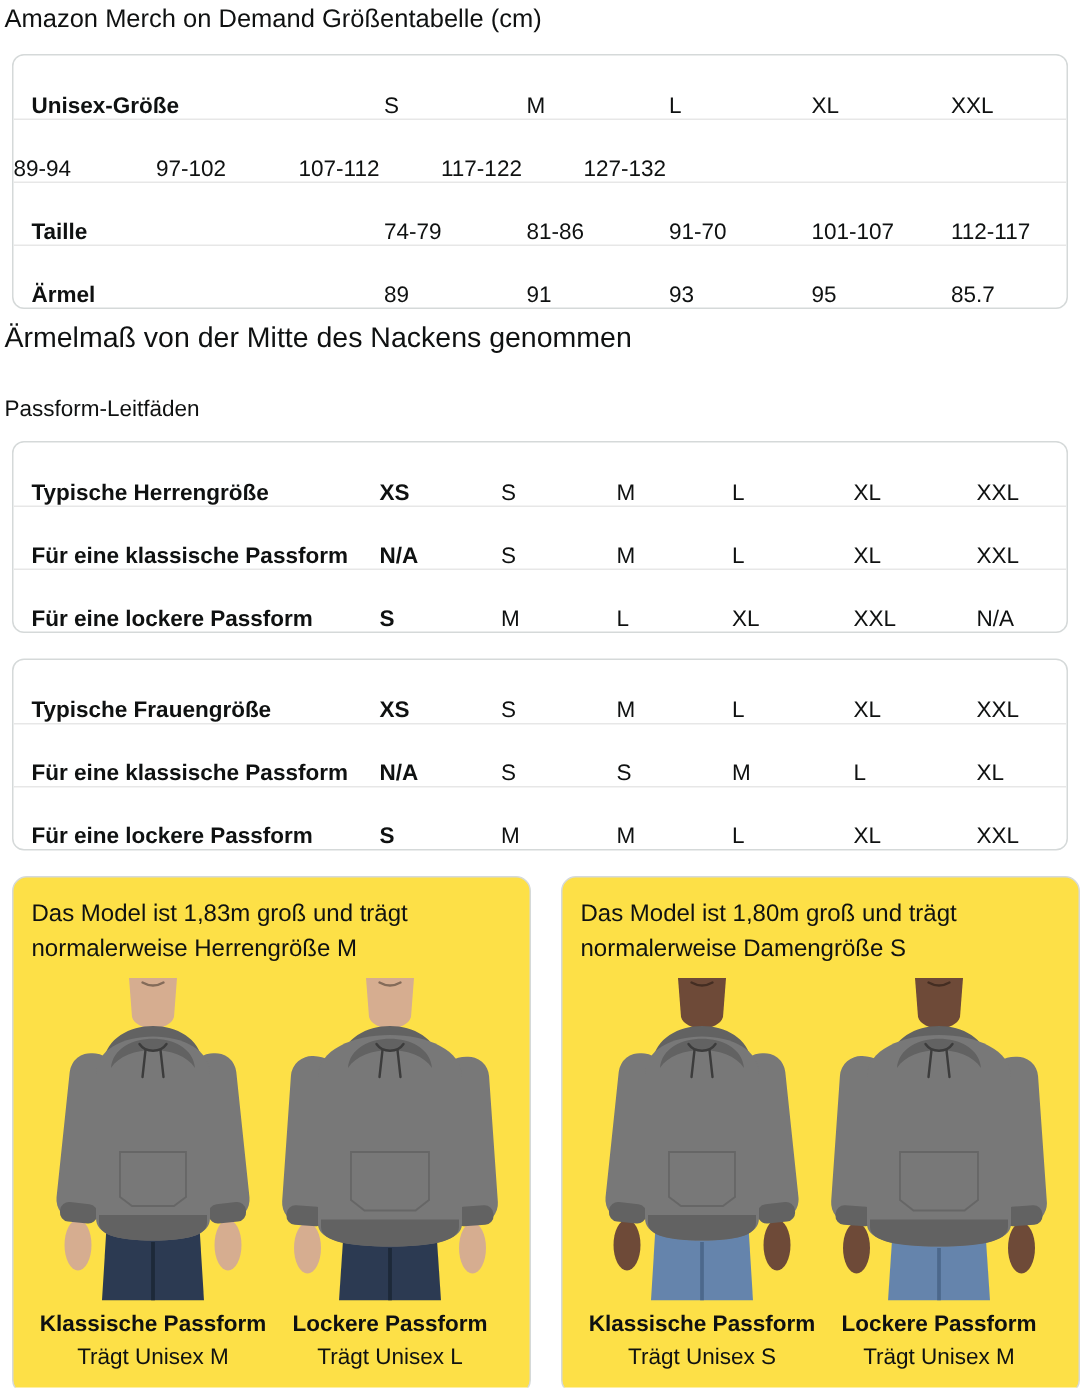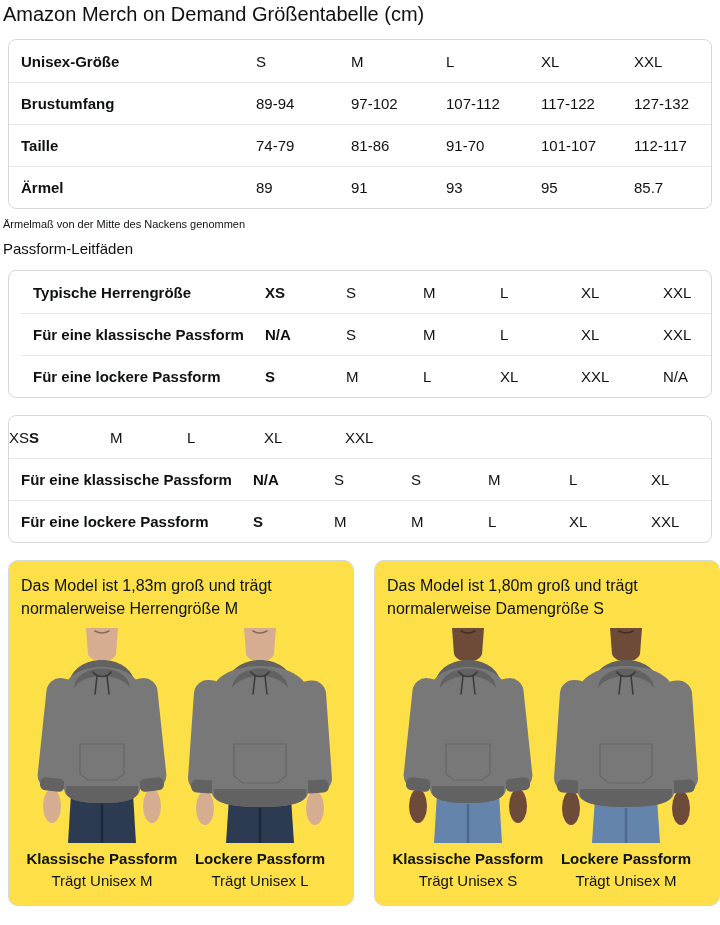--- a/index.html
+++ b/index.html
@@ -20,34 +20,34 @@
   html,body{margin:0;padding:0;}
   body{
     width:720px;height:925px;background:#fff;
     font-family:"Liberation Sans","DejaVu Sans",sans-serif;
     color:var(--text,#0f1111);
     overflow:hidden;
   }
   .page{padding:2px 8px 0 8px;}
 
   .page-title{
-    font-size:20px;font-weight:400;margin:0 0 0 -5px;
+    font-size:17px;font-weight:400;margin:0 0 0 -5px;
     padding:1px 0 0 0;color:var(--text);
   }
   .page-title, .footnote, .section-heading{padding-left:0;margin-left:-5px;}
 
   .size-card{
     border:1px solid var(--card-border,#d5d9d9);
     border-radius:8px;
     margin-top:13px;
     overflow:hidden;
     background:#fff;
   }
   .trow{
-    display:flex;align-items:center;height:42px;
+    display:flex;align-items:flex-end;height:42px;
   }
   .trow + .trow{border-top:1px solid var(--row-divider,#e7e7e7);}
   .tlabel{
     flex:0 0 247px;padding-left:12px;
     font-size:15px;font-weight:700;color:var(--text);
     white-space:nowrap;
   }
   .tcell{font-size:15px;font-weight:400;color:var(--text);white-space:nowrap;}
   
   .cols5 .tcell{flex:0 0 95px;}
@@ -56,26 +56,26 @@
   
   .cols6 .tlabel{flex:0 0 244px;}
   .cols6 .tcell:nth-child(2){flex:0 0 81px;font-weight:bold;}
   .cols6 .tcell:nth-child(3){flex:0 0 77px;}
   .cols6 .tcell:nth-child(4){flex:0 0 77px;}
   .cols6 .tcell:nth-child(5){flex:0 0 81px;}
   .cols6 .tcell:nth-child(6){flex:0 0 82px;}
   .cols6 .tcell:last-child{flex:1;}
 
   .footnote{
-    font-size:11px;font-weight:400;margin-top:9px;color:var(--text);
+    font-size:19px;font-weight:400;margin-top:9px;color:var(--text);
   }
   .section-heading{
-    font-size:15px;font-weight:400;margin-top:10px;color:var(--text);
-  }
-  .fit-table-mens{margin-top:13px;padding-left:12px;}
+    font-size:15px;font-weight:400;margin-top:27px;color:var(--text);
+  }
+  .fit-table-mens{margin-top:13px;}
   .fit-table-womens{margin-top:17px;}
 
   .model-cards{
     display:flex;gap:20px;margin-top:17px;
   }
   .model-card{
     flex:1 1 0;
     border:1px solid var(--card-border,#d5d9d9);
     border-radius:10px;
     padding:14px 12px 16px 12px;
@@ -162,21 +162,20 @@
   <div class="size-card cols5">
     <div class="trow">
       <div class="tlabel">Unisex-Größe</div>
       <div class="tcell">S</div>
       <div class="tcell">M</div>
       <div class="tcell">L</div>
       <div class="tcell">XL</div>
       <div class="tcell">XXL</div>
     </div>
     <div class="trow">
-      <div class="tlabel">Brustumfang</div>
       <div class="tcell">89-94</div>
       <div class="tcell">97-102</div>
       <div class="tcell">107-112</div>
       <div class="tcell">117-122</div>
       <div class="tcell">127-132</div>
     </div>
     <div class="trow">
       <div class="tlabel">Taille</div>
       <div class="tcell">74-79</div>
       <div class="tcell">81-86</div>
@@ -223,20 +222,21 @@
       <div class="tcell">M</div>
       <div class="tcell">L</div>
       <div class="tcell">XL</div>
       <div class="tcell">XXL</div>
       <div class="tcell">N/A</div>
     </div>
   </div>
 
   <div class="size-card cols6 fit-table-womens">
     <div class="trow">
+      <div class="tlabel">Typische Frauengröße</div>
       <div class="tcell">XS</div>
       <div class="tcell">S</div>
       <div class="tcell">M</div>
       <div class="tcell">L</div>
       <div class="tcell">XL</div>
       <div class="tcell">XXL</div>
     </div>
     <div class="trow">
       <div class="tlabel">Für eine klassische Passform</div>
       <div class="tcell">N/A</div>

